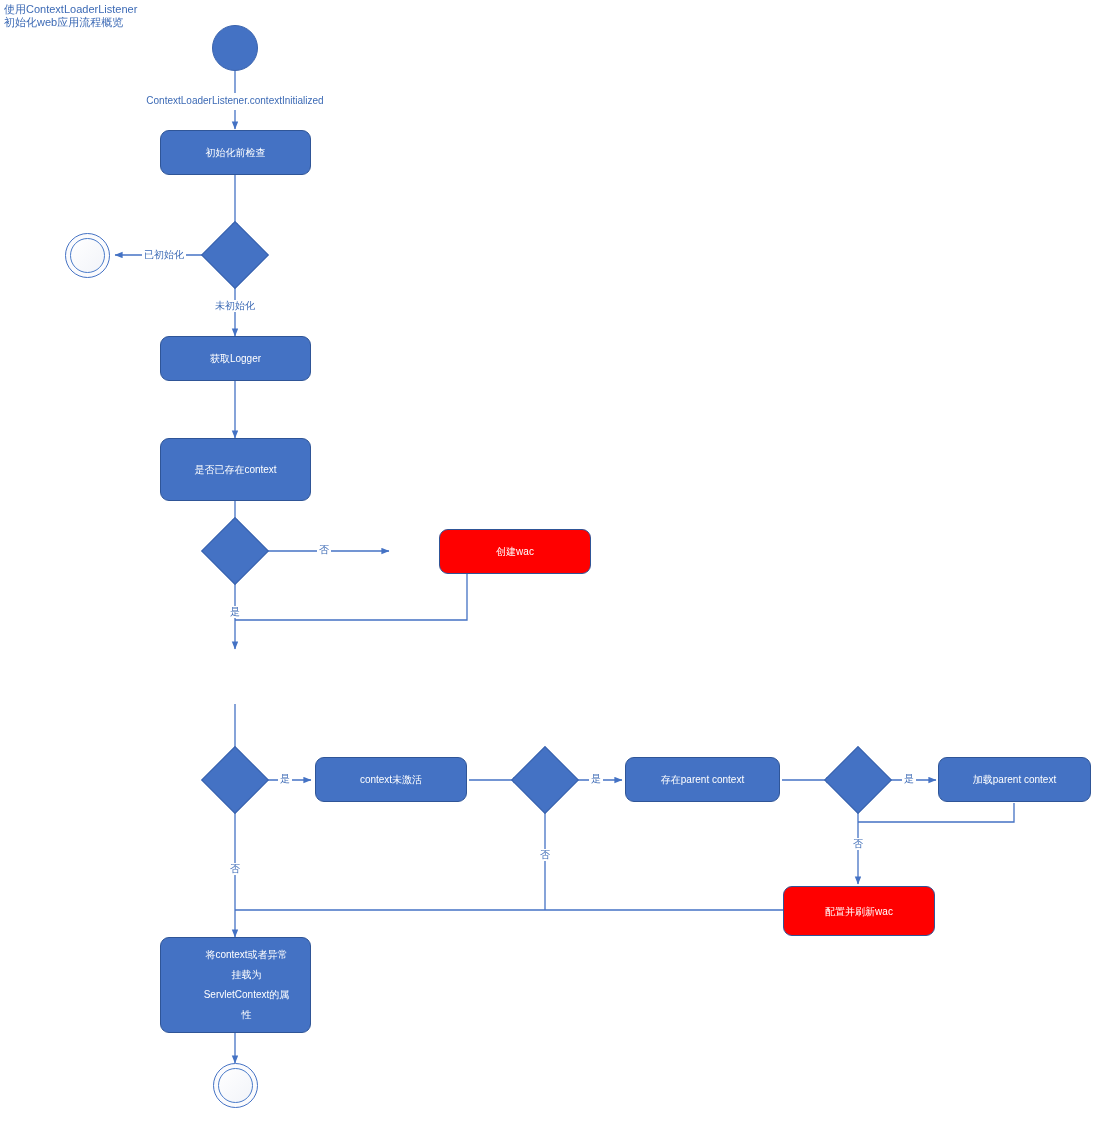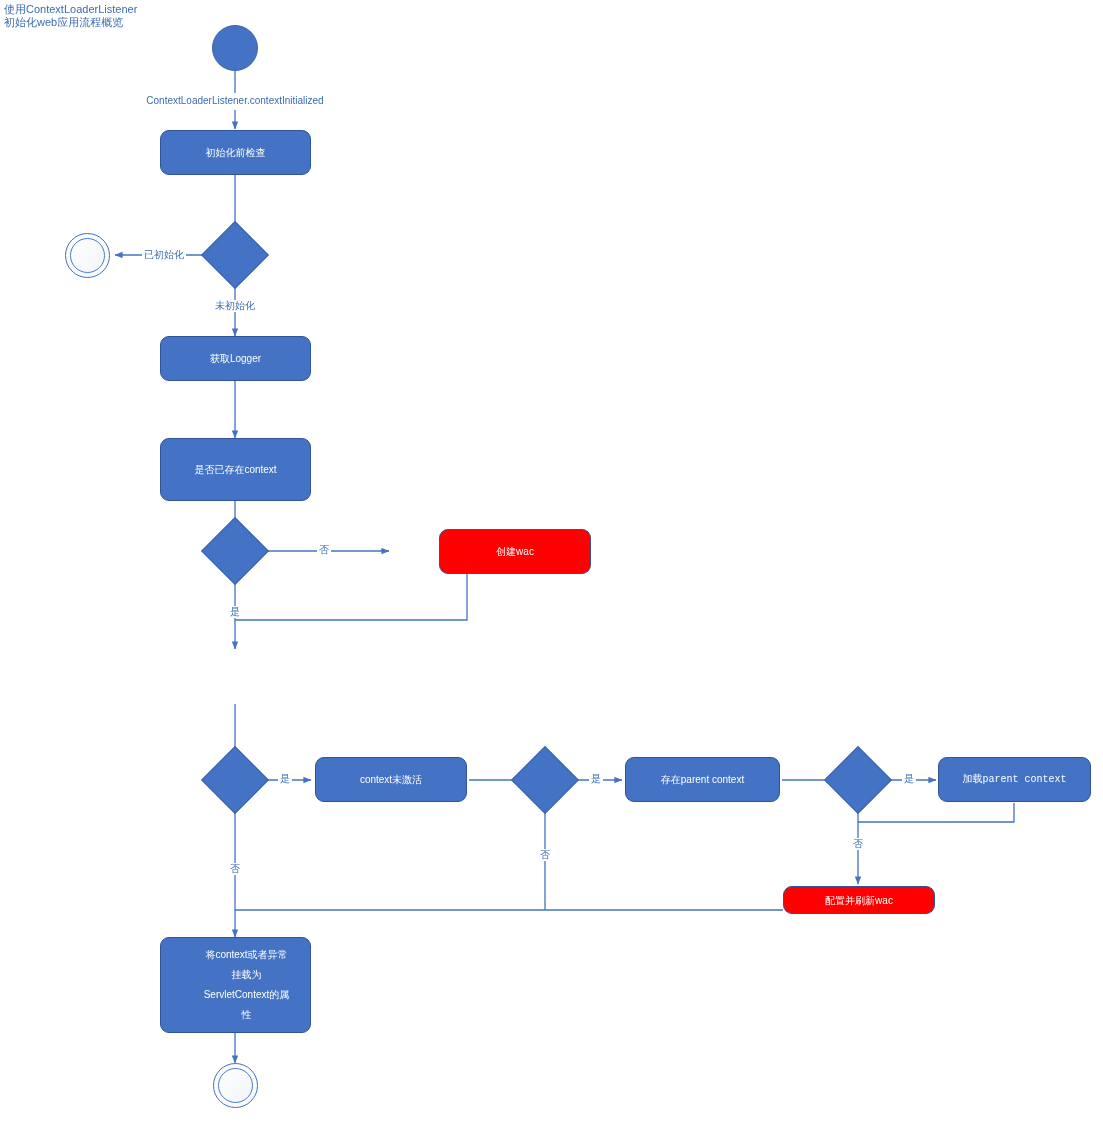--- a/index.html
+++ b/index.html
@@ -217,23 +217,23 @@
   <div class="edge-label" style="left:545px; top:855px;">否</div>
 
   <div class="node process-node" style="left:625px; top:757px; width:155px; height:45px;">存在parent context</div>
 
   <div class="node decision-node" style="left:834px; top:756px; width:48px; height:48px;"></div>
 
   <div class="edge-label" style="left:909px; top:779px;">是</div>
 
   <div class="edge-label" style="left:858px; top:844px;">否</div>
 
-  <div class="node process-node" style="left:938px; top:757px; width:153px; height:45px;font-family:Liberation Mono, monospace;">加载parent context</div>
-
-  <div class="node process-node alert" style="left:783px; top:886px; width:152px; height:28px;">配置并刷新wac</div>
+  <div class="node process-node" style="left:938px; top:757px; width:153px; height:45px;">加载parent context</div>
+
+  <div class="node process-node alert" style="left:783px; top:886px; width:152px; height:50px;">配置并刷新wac</div>
 
   <div class="node process-node" style="left:160px; top:937px; width:151px; height:96px; line-height:20px;padding-left:28px;">将context或者异常
 挂载为
 ServletContext的属
 性</div>
 
   <div class="node end-node" style="left:213px; top:1063px; width:45px; height:45px;"></div>
 
 </div>
 

